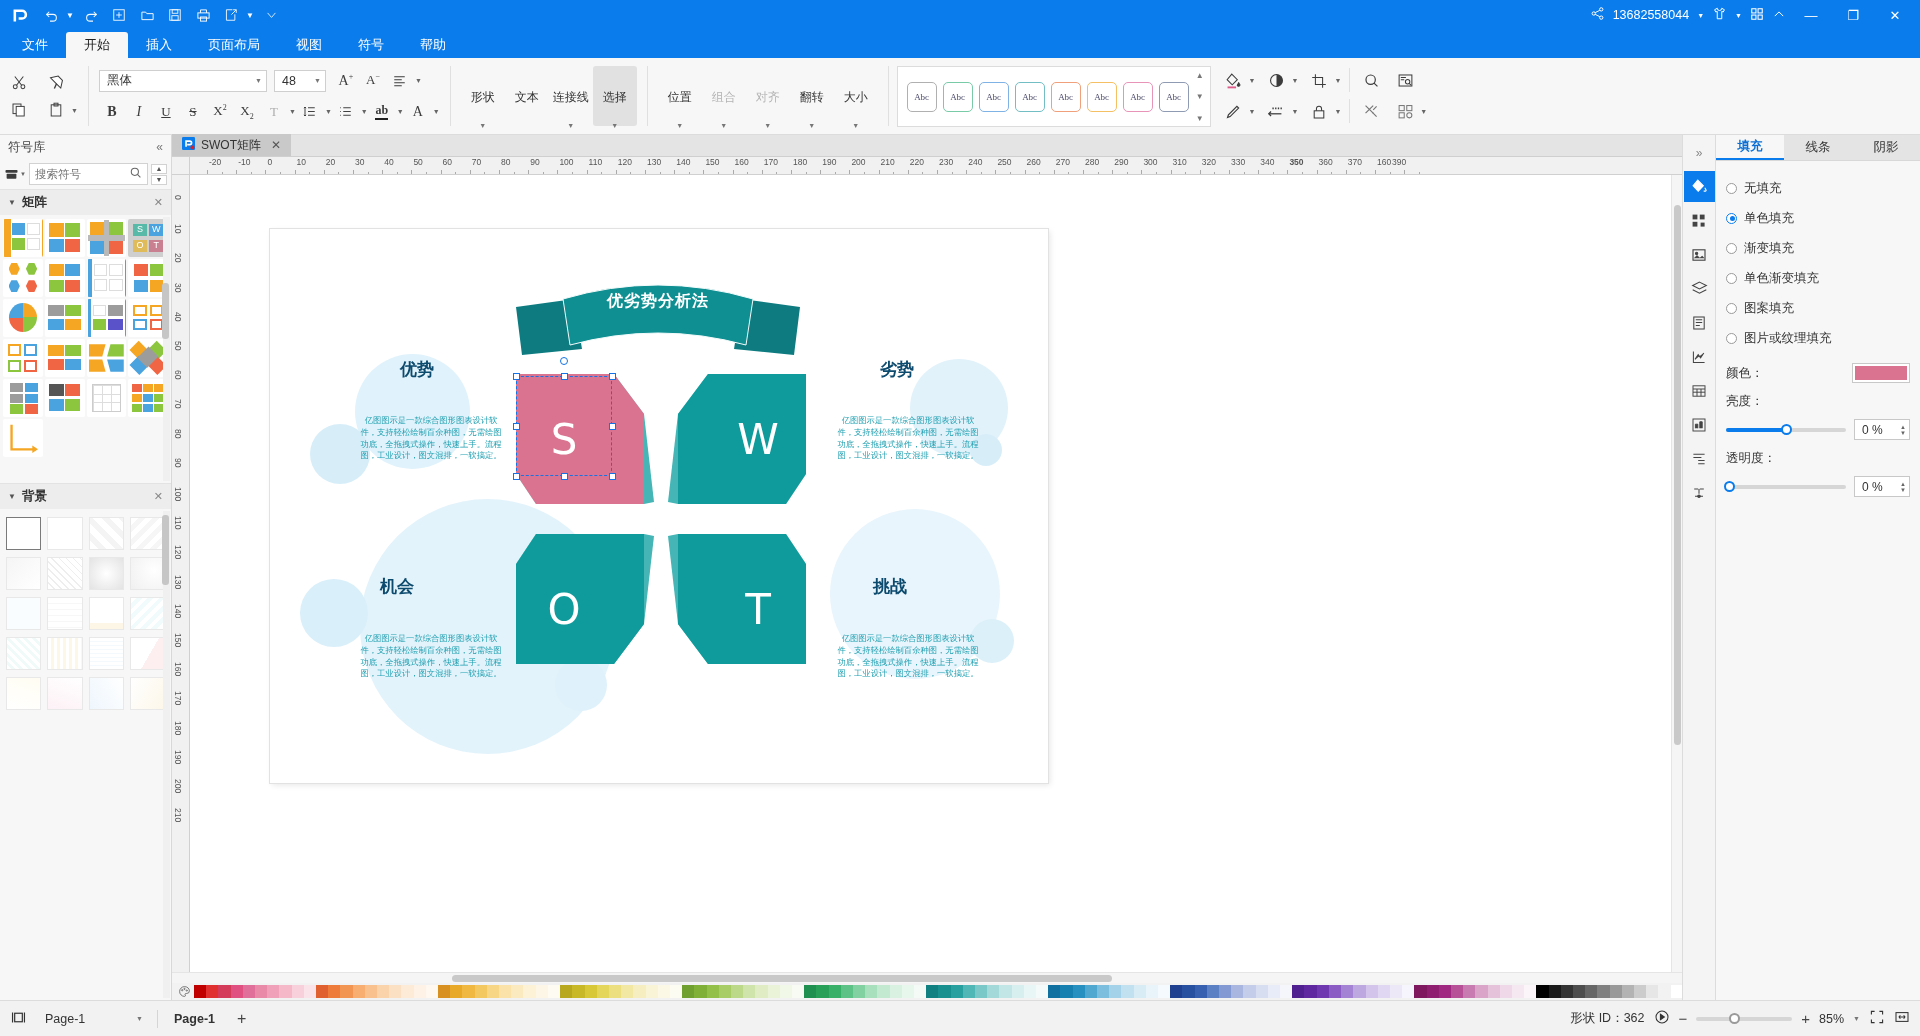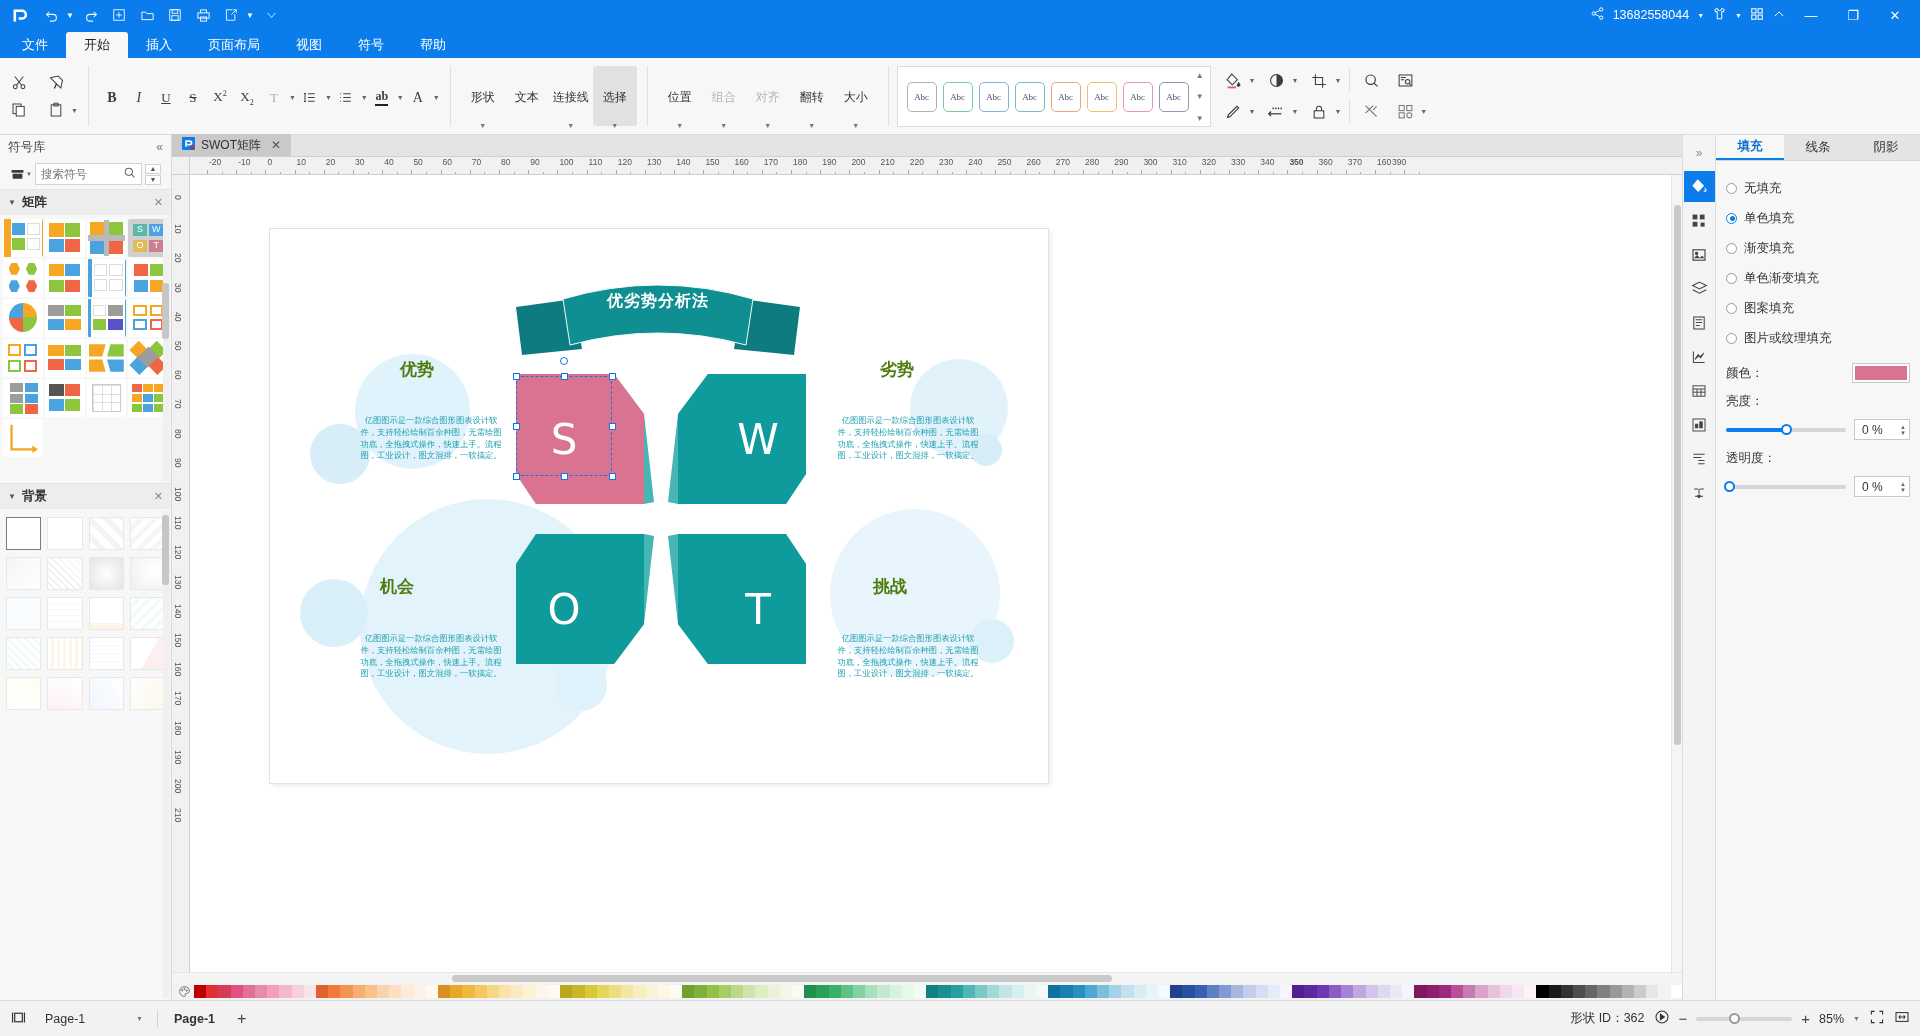--- a/index.html
+++ b/index.html
@@ -62,21 +62,21 @@
 
   
   .main { display:flex; height:calc(1036px - 30px - 28px - 77px - 36px); }
 
   
   .leftpanel { width:172px; background:#f7f7f7; border-right:1px solid #d8d8d8;
       display:flex; flex-direction:column; }
   .lp-head { height:24px; display:flex; align-items:center; padding:0 8px;
       font-size:12.5px; color:#444; }
   .lp-head .cc { margin-left:auto; color:#777; font-size:12px; }
-  .lp-search { height:30px; display:flex; align-items:center; padding:0 10px; gap:3px; }
+  .lp-search { height:30px; display:flex; align-items:center; padding:0 4px; gap:3px; }
   .lp-sbox { flex:1; height:22px; border:1px solid #d2d2d2; background:#fff;
       display:flex; align-items:center; padding:0 5px; }
   .lp-sbox input { border:0; outline:0; width:100%; font-size:11.5px; color:#888;
       font-family:inherit; background:transparent;}
   .lp-arrows { display:flex; flex-direction:column; gap:1px; }
   .lp-arr { width:16px; height:10px; border:1px solid #d2d2d2; background:#fff;
       display:flex; align-items:center; justify-content:center; font-size:7px; color:#555; }
   .lp-sect { height:26px; background:#ededed; display:flex; align-items:center;
       padding:0 8px; gap:6px; font-size:12.5px; color:#333; border-top:1px solid #e3e3e3;}
   .lp-sect .x { margin-left:auto; color:#888; font-size:11px; }
@@ -174,21 +174,21 @@
       font-size:12.5px; }
   .pagesel .cv { margin-left:auto; font-size:7px; color:#777; }
   .pagetab { font-weight:bold; padding:0 6px; }
   .st-right { margin-left:auto; display:flex; align-items:center; gap:9px; }
   .zslider { width:96px; height:4px; background:#d6d6d6; border-radius:2px; position:relative;}
   .zslider .knob { position:absolute; top:-4px; left:33px; width:11px; height:11px;
       border-radius:50%; background:#fff; border:2px solid #9a9a9a; }
 
   
   .deco { position:absolute; border-radius:50%; background:#e4f3fb; }
-  .swot-label { position:absolute; font-size:17px; font-weight:bold; color:#4d7c0f;
+  .swot-label { position:absolute; font-size:17px; font-weight:bold; color:#0c4a6e;
       font-family:"DejaVu Sans",sans-serif;text-align:center; }
   .swot-text { position:absolute; width:144px; font-size:8.3px; line-height:1.42;
       color:#1e9fb0; text-align:center; font-family:"DejaVu Sans",sans-serif; }
   .sel-box { position:absolute; border:1px dashed #1473e6; }
   .handle { position:absolute; width:7px; height:7px; background:#fff;
       border:1.5px solid #1473e6; }
   .rot-handle { position:absolute; width:8px; height:8px; border-radius:50%;
       background:#fff; border:1.5px solid #1473e6; }
 </style>
 </head>
@@ -327,20 +327,42 @@
             </svg>
           </div>
         <span class="caret">▼</span>
       </div>
     </div>
   </div>
   <div class="sep"></div>
 
   <div class="rgroup">
     <div class="col2">
+      <div class="row">
+        <div class="fontsel">
+          <span>黑体</span>
+          <span class="cv">▼</span>
+        </div>
+        <div class="sizesel">
+          <span>48</span>
+          <span class="cv">▼</span>
+        </div>
+        <div class="icobtn" style="margin-left:6px">
+          <span style="font-size:14px;font-family:'Liberation Serif',serif">A<sup style="font-size:8px">+</sup></span>
+          </div>
+        <div class="icobtn">
+          <span style="font-size:13px;font-family:'Liberation Serif',serif">A<sup style="font-size:8px">−</sup></span>
+          </div>
+        <div class="icobtn">
+          <svg width="15" height="15" viewBox="0 0 20 20" stroke="#3c3c3c" stroke-width="1.4">
+              <path d="M3 5h14M3 9h10M3 13h14M3 17h10"></path>
+            </svg>
+          </div>
+        <span class="caret">▼</span>
+      </div>
       <div class="row" style="margin-top:3px">
         <div class="icobtn">
             <b style="font-size:14px;font-family:'Liberation Serif',serif">B</b>
           </div>
         <div class="icobtn">
             <i style="font-size:14px;font-family:'Liberation Serif',serif">I</i>
           </div>
         <div class="icobtn">
             <span style="font-size:13px;text-decoration:underline;font-family:'Liberation Serif',serif">U</span>
           </div>

